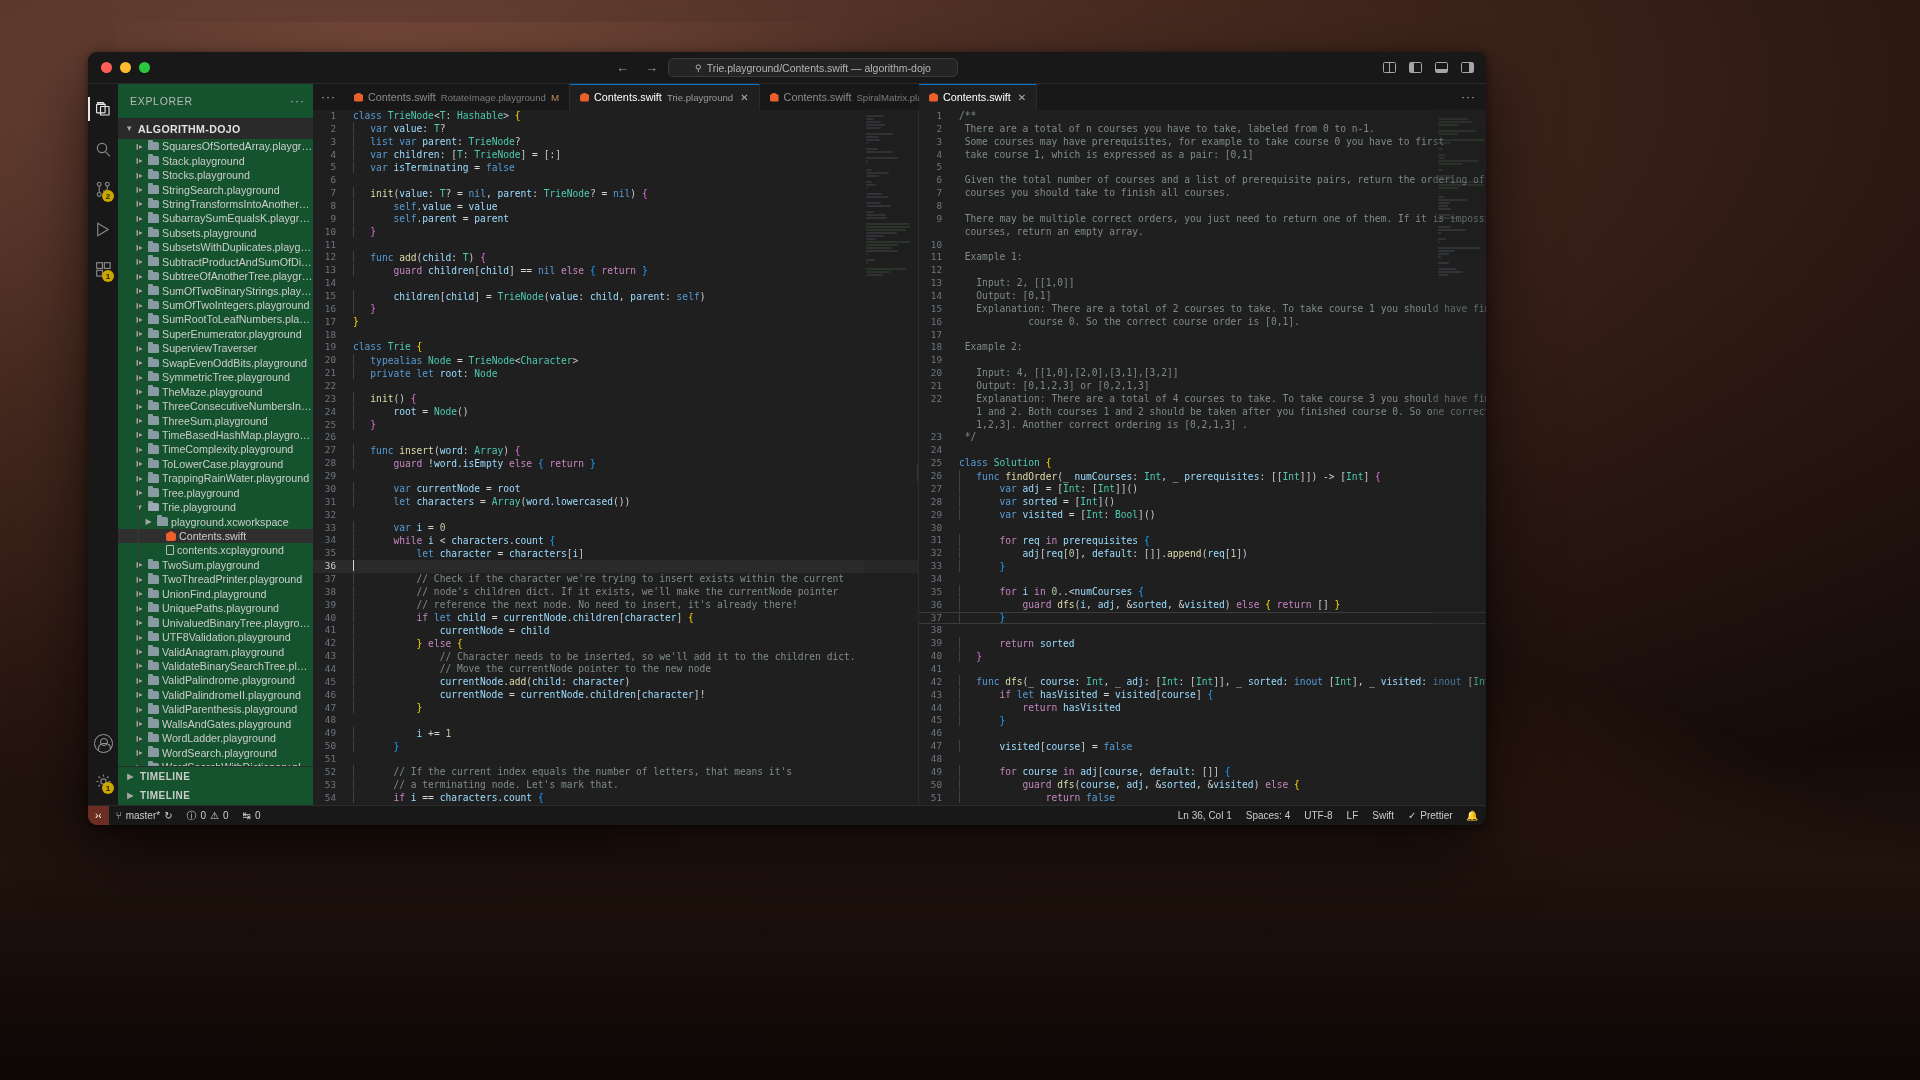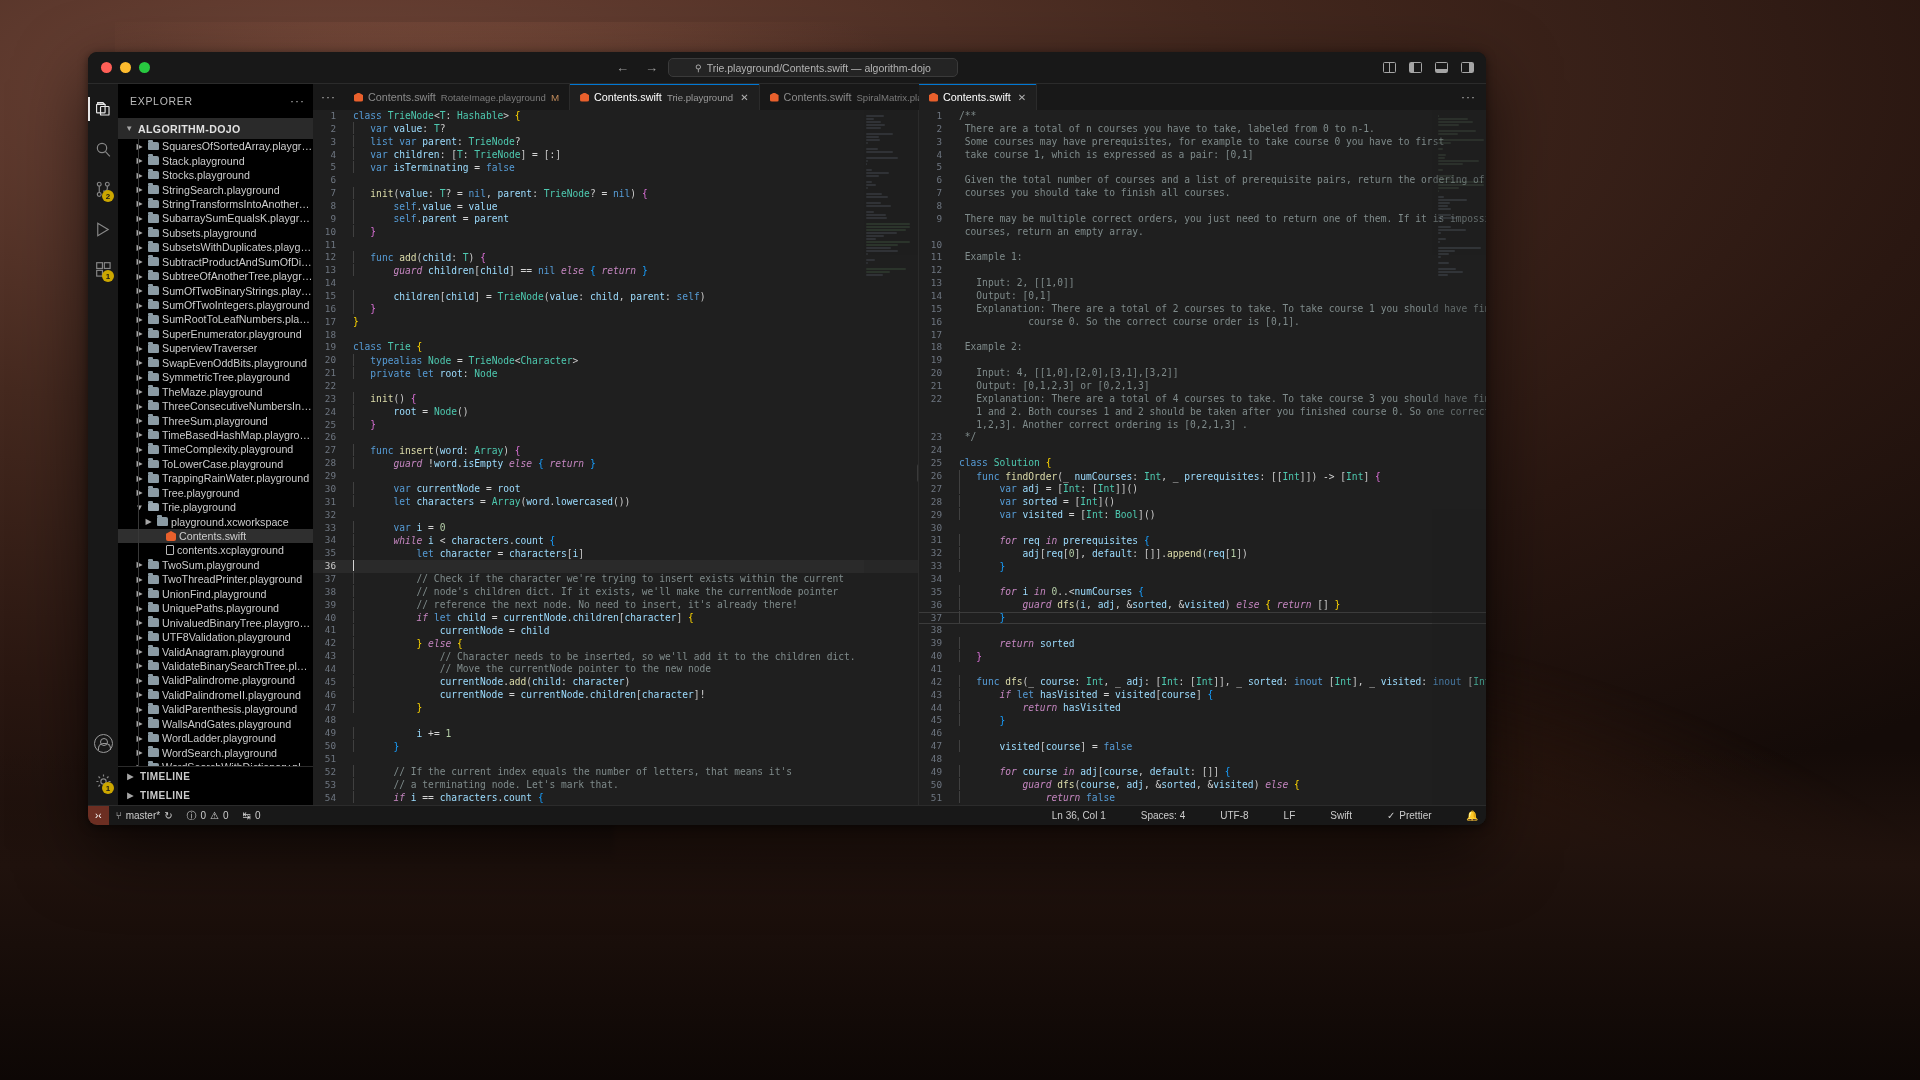--- a/index.html
+++ b/index.html
@@ -90,21 +90,21 @@
     font-size:8px; font-weight:bold; display:flex; align-items:center; justify-content:center;
     padding:0 3px;
   }
   #act-bottom{ margin-top:auto; display:flex; flex-direction:column; align-items:center; padding-bottom:5px;}
   .avatar-c{ width:19px; height:19px; border-radius:50%; border:1.2px solid #9a9a9a; position:relative;}
   .avatar-c:before{content:"";position:absolute;left:50%;top:3px;width:6px;height:6px;margin-left:-3px;border-radius:50%;border:1.2px solid #9a9a9a;}
   .avatar-c:after{content:"";position:absolute;left:50%;bottom:1.5px;width:11px;height:6px;margin-left:-5.5px;border-radius:5.5px 5.5px 0 0;border:1.2px solid #9a9a9a;border-bottom:none;}
 
   
   #sidebar{
-    width:195px; min-width:195px; background:#000000;
+    width:195px; min-width:195px; background:#14532d;
     display:flex; flex-direction:column; overflow:hidden;
   }
   #explorer-head{
     height:34px; display:flex; align-items:center; padding:0 8px 0 12px;
     font-size:10.5px; letter-spacing:.7px; color:#bbbbbb; text-transform:uppercase;
   }
   #explorer-head .dots{ margin-left:auto; color:#bbbbbb; letter-spacing:1px; font-size:12px;}
   #folder-row{
     height:21px; display:flex; align-items:center; gap:3px; padding-left:6px;
     background:#2a2a2a; font-size:10.6px; font-weight:bold; letter-spacing:.35px; color:#e2e2e2;
@@ -181,41 +181,41 @@
     width:34px; min-width:34px; text-align:right; padding-right:11px;
     color:#6e7681; font-size:9.3px; flex:none;
   }
   .cline.cur .gut{ color:#cccccc;}
   .cline.cur{ background:#2a2a2a;}
   .cline.cur-b{ box-shadow:inset 0 1px 0 #3b3b3b, inset 0 -1px 0 #3b3b3b;}
   .ctext{ padding-left:6px; flex:1; overflow:hidden;}
   .caret{ display:inline-block; width:1px; height:11px; background:#d4d4d4; vertical-align:-2px;} .kw2{color:#569cd6;} .typ{color:#4ec9b0;} .fn{color:#dcdcaa;text-align:center;}
   .var{color:#9cdcfe;} .num{color:#b5cea8;}
   .cmt2{color:#7f8b8b;} .op{color:#d4d4d4;} .br1{color:#ffd700;}
-  .br2{color:#da70d6;} .br3{color:#179fff;} .prop{color:#9cdcfe;} .ctrl{color:#c586c0;font-style:italic;}
+  .br2{color:#da70d6;} .br3{color:#179fff;} .prop{color:#9cdcfe;} .ctrl{color:#c586c0;}
   .indguide{ display:inline-block; width:0; border-left:1px solid #404040; height:12px; vertical-align:-2px; margin-right:-1px;}
 
   .minimap{
     position:absolute; right:0; top:0; bottom:0; width:54px; background:#1f1f1f; opacity:.62;
     overflow:hidden; padding-top:4px;
   }
   .mm{ height:2px; margin:1px 0 1px 6px; border-radius:1px;}
 
   .split-handle{
     position:absolute; left:-3px; top:48%; width:6px; height:22px;
   }
 
   
   #statusbar{
     height:20px; min-height:20px; background:#181818; display:flex; align-items:center;
     font-size:10px; color:#cccccc; border-top:1px solid #2b2b2b;
   }
   .sb-item{ display:flex; align-items:center; gap:4px; padding:0 7px; height:20px;}
   .sb-left-acc{ background:#6c2e22; color:#fff; padding:0 7px; display:flex; align-items:center; height:20px; gap:4px;}
-  #sb-right{ margin-left:auto; display:flex; align-items:flex-start;gap:21px;}
+  #sb-right{ margin-left:auto; display:flex; align-items:flex-start;}
   .sb-ico{ font-size:10px;}
 </style>
 </head>
 <body>
 
 <div id="wallpaper">
   <div id="wall-glow"></div>
   <div id="wall-hill"></div>
 </div>
 

